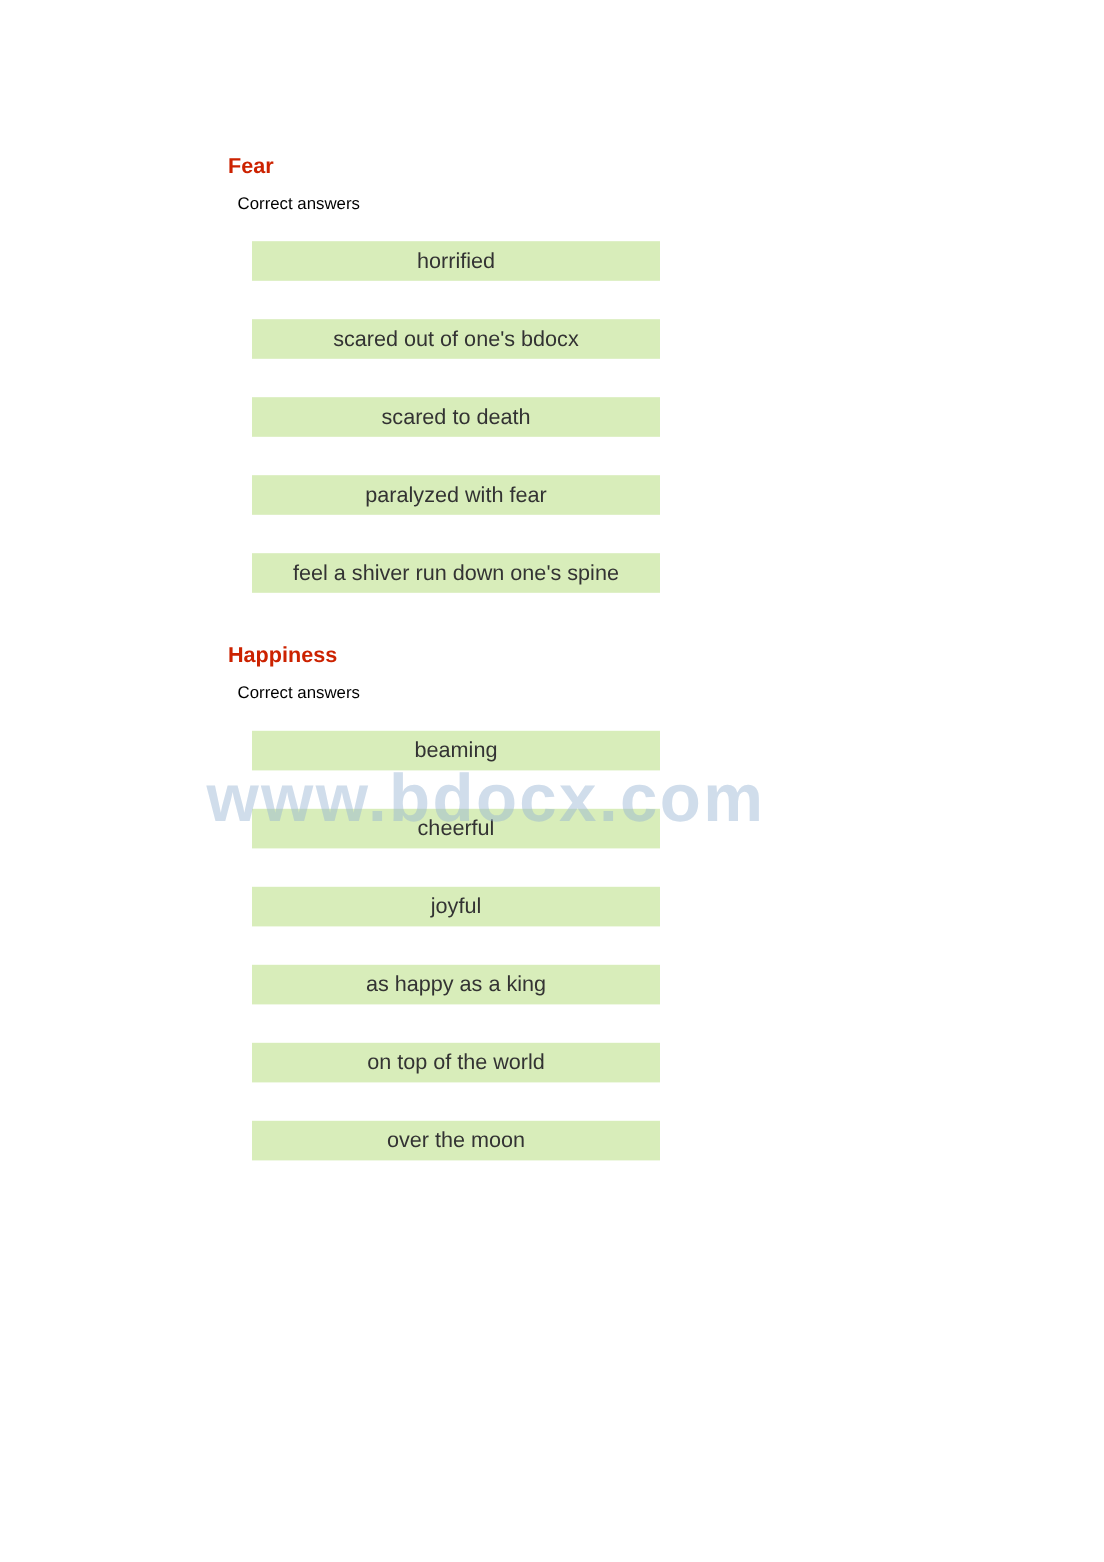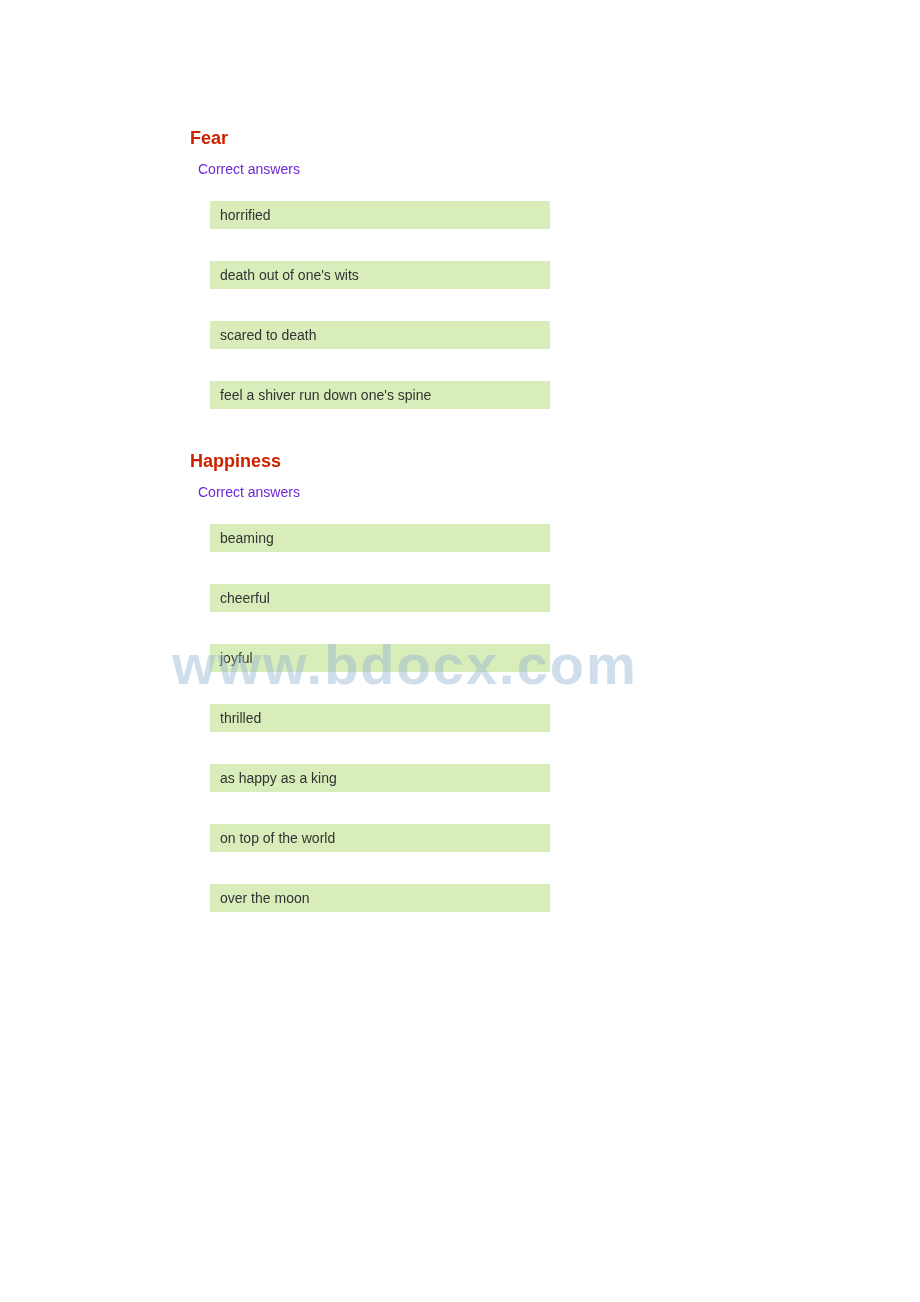--- a/index.html
+++ b/index.html
@@ -22,36 +22,37 @@
       margin-bottom: 30px;
     }
     .section-title {
       font-size: 18px;
       font-weight: bold;
       color: #cc2200;
       margin-bottom: 6px;
     }
     .correct-answers-label {
       font-size: 14px;
-      color: #6d28d9;
+      color: #000000;
       margin-bottom: 10px;
       margin-left: 20px;
     }
     .answers-list {
       margin-left: 20px;
       display: flex;
       flex-direction: column;
       gap: 8px;
     }
     .answer-item {
       background-color: #d8edba;
       padding: 6px 10px;
       width: 340px;
-      font-size: 14px;
+      font-size: 18px;
       color: #333;
+      text-align: center;
     }
     .watermark {
       position: absolute;
       top: 620px;
       left: 160px;
       font-size: 56px;
       font-weight: bold;
       color: rgba(150, 180, 210, 0.45);
       pointer-events: none;
       white-space: nowrap;
@@ -62,33 +63,33 @@
 </head>
 <body>
 
 <div class="page-content">
 
 <div class="section">
       <div class="section-title">Fear</div>
       <div class="correct-answers-label">Correct answers</div>
       <div class="answers-list">
         <div class="answer-item">horrified</div>
-        <div class="answer-item">death out of one's wits</div>
+        <div class="answer-item">scared out of one's bdocx</div>
         <div class="answer-item">scared to death</div>
+        <div class="answer-item">paralyzed with fear</div>
         <div class="answer-item">feel a shiver run down one's spine</div>
       </div>
     </div>
     <div class="section">
       <div class="section-title">Happiness</div>
       <div class="correct-answers-label">Correct answers</div>
       <div class="answers-list">
         <div class="answer-item">beaming</div>
         <div class="answer-item">cheerful</div>
         <div class="answer-item">joyful</div>
-        <div class="answer-item">thrilled</div>
         <div class="answer-item">as happy as a king</div>
         <div class="answer-item">on top of the world</div>
         <div class="answer-item">over the moon</div>
       </div>
     </div>
   </div>
 
 <div class="watermark">www.bdocx.com</div>
 
 </body></html>

